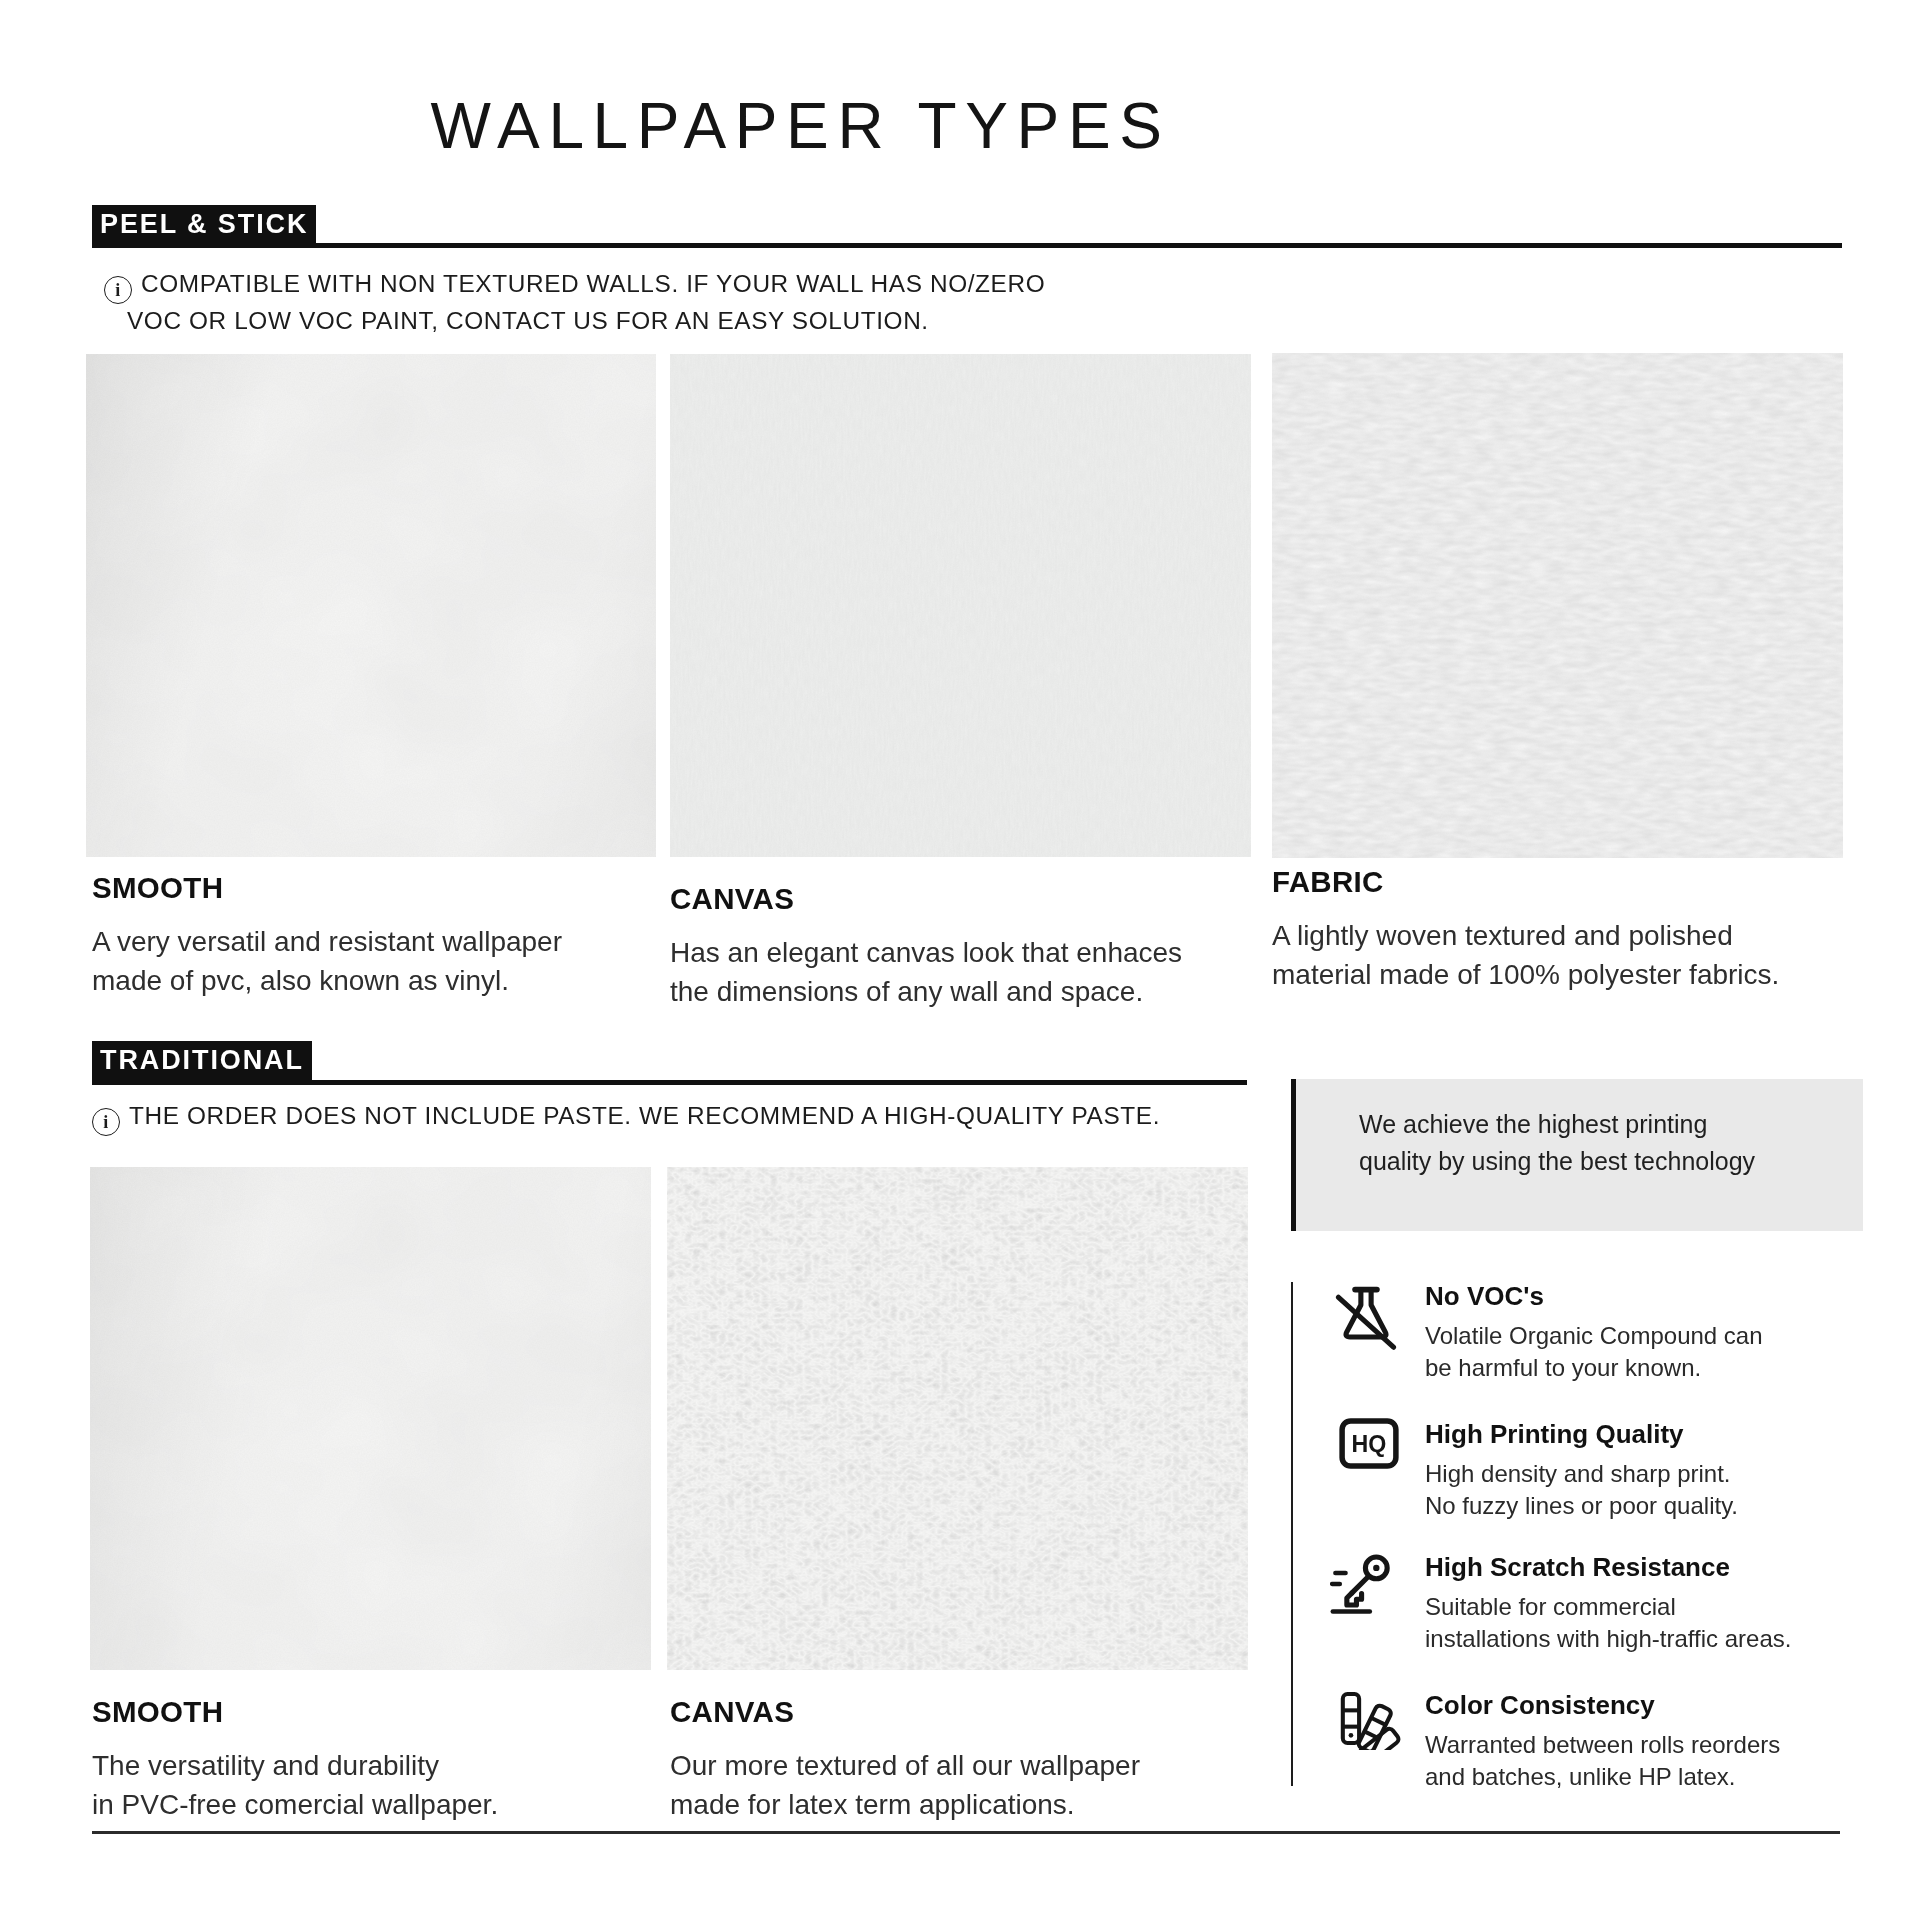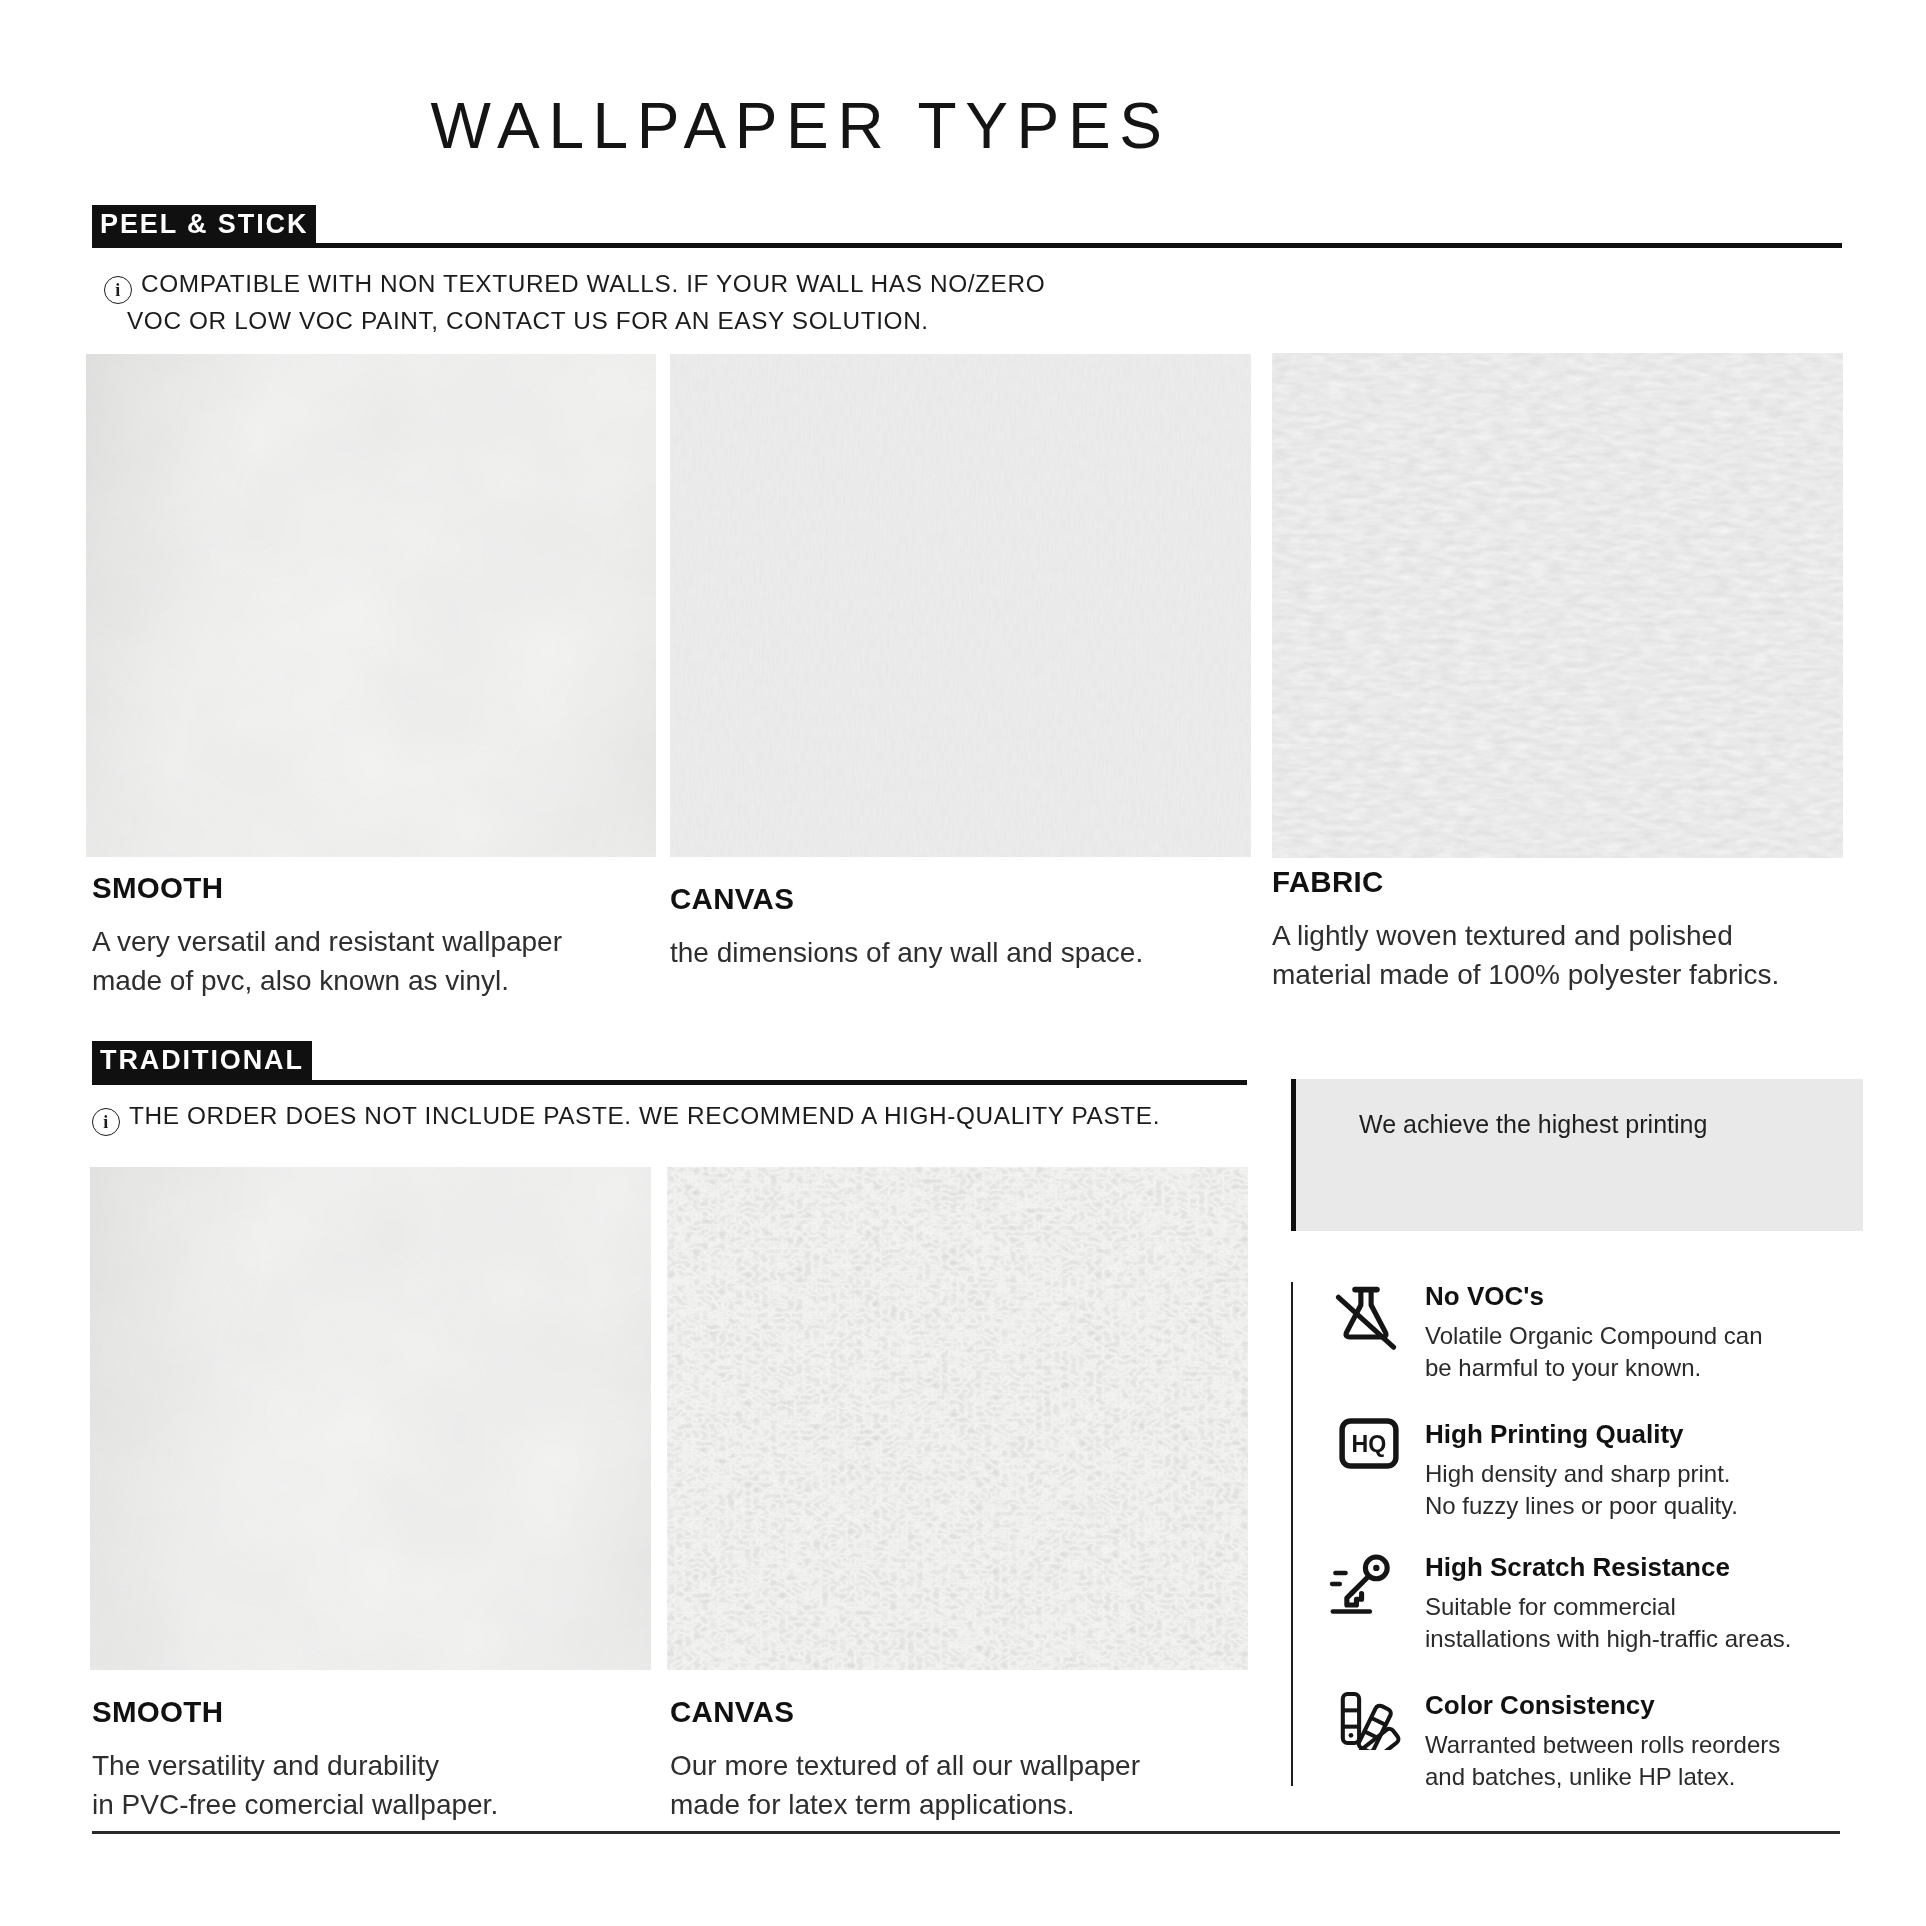--- a/index.html
+++ b/index.html
@@ -117,20 +117,21 @@
   </svg>
 </div>
 
 <div class="abs caption" style="left:92px;top:871px;">
   <h3>SMOOTH</h3>
   <div class="line">A very versatil and resistant wallpaper</div>
   <div class="line">made of pvc, also known as vinyl.</div>
 </div>
 <div class="abs caption" style="left:670px;top:882px;">
   <h3>CANVAS</h3>
+  <div class="line">Has an elegant canvas look that enhaces</div>
   <div class="line">the dimensions of any wall and space.</div>
 </div>
 <div class="abs caption" style="left:1272px;top:865px;">
   <h3>FABRIC</h3>
   <div class="line">A lightly woven textured and polished</div>
   <div class="line">material made of 100% polyester fabrics.</div>
 </div>
 
 <div class="abs section-label" style="left:92px;top:1041px;">TRADITIONAL</div>
 <div class="abs section-rule" style="left:92px;top:1080px;width:1155px;"></div>
@@ -161,20 +162,21 @@
 </div>
 <div class="abs caption" style="left:670px;top:1695px;">
   <h3>CANVAS</h3>
   <div class="line">Our more textured of all our wallpaper</div>
   <div class="line">made for latex term applications.</div>
 </div>
 
 <div id="callout-bar" class="abs" style="left:1291px;top:1079px;width:5.8px;height:152px;"></div>
 <div id="callout-box" class="abs" style="left:1296px;top:1079px;width:567px;height:152px;">
   <div class="line">We achieve the highest printing</div>
+  <div class="line">quality by using the best technology</div>
 </div>
 
 <div id="features-divider" class="abs" style="left:1291px;top:1282px;width:1.9px;height:504px;"></div>
 
 <div class="abs feature-icon" style="left:1334px;top:1283px;">
   <svg width="64" height="67" viewBox="0 0 100 104">
     <g stroke="#151515" fill="none" stroke-width="8" stroke-linecap="round" stroke-linejoin="round">
       <line x1="33" y1="10" x2="67" y2="10" stroke-width="9"></line>
       <path d="M42 10 L42 34 L20 76 Q16 84 25 84 L75 84 Q84 84 80 76 L58 34 L58 10"></path>
       <line x1="7" y1="22" x2="93" y2="100"></line>

